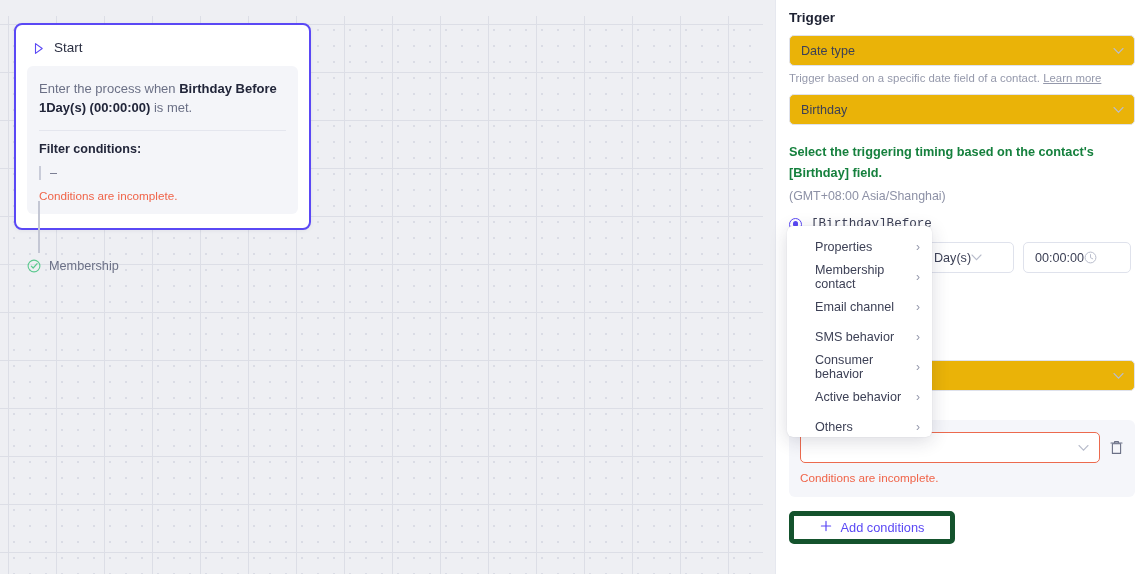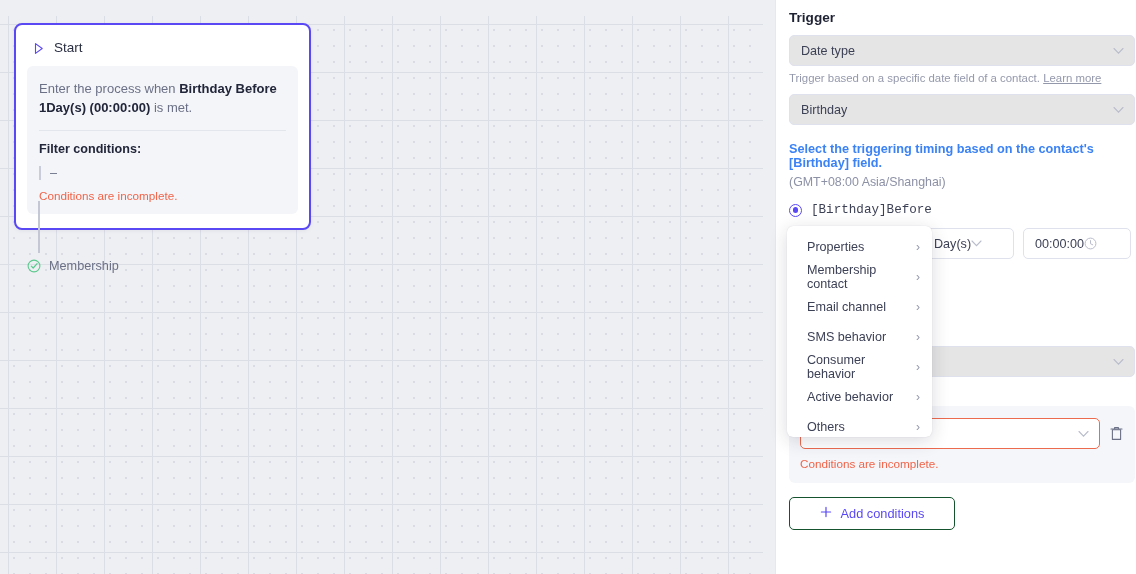--- a/index.html
+++ b/index.html
@@ -130,21 +130,21 @@
     font-size: 13.6px;
     font-weight: 700;
     color: #1e2233;
     margin: 10px 0 0 0;
   }
   .sel {
     position: relative;
     height: 31px;
     border: 1px solid #dfe2ec;
     border-radius: 5px;
-    background: #e5e5e5;
+    background: #eab308;
     display: flex;
     align-items: center;
     padding: 0 28px 0 11px;
     font-size: 12.6px;
     color: #3d4156;
     margin-top: 10px;
   }
   .sel .caret {
     position: absolute;
     right: 10px; top: 50%;
@@ -155,22 +155,22 @@
     font-size: 11.4px;
     color: #9498ab;
     margin-top: 6px;
   }
   .helper a {
     color: #9498ab;
   }
   .desc {
     font-size: 12.7px;
     font-weight: 700;
-    color: #3b82f6;
-    line-height: 14px;
+    color: #15803d;
+    line-height: 21px;
     margin-top: 17px;
   }
   .tz {
     font-size: 12.4px;
     color: #8d91a6;
     margin-top: 5px;
   }
 
   .radio-row {
     display: flex;
@@ -266,21 +266,21 @@
   .cond-select .caret { position: absolute; right: 10px; top: 50%; transform: translateY(-50%); }
   .trash { width: 15px; height: 17px; display: block; flex: 0 0 auto; }
   .cond-err {
     font-size: 11.7px;
     color: #f06449;
     margin-top: 8px;
   }
   .add-btn {
     margin-top: 14px;
     width: 166px; height: 33px;
-    border: 1px solid #14532d;
+    border: 5px solid #14532d;
     border-radius: 5px;
     background: #fff;
     color: #5a48f5;
     font-size: 12.8px;
     font-family: "Liberation Sans", sans-serif;
     display: flex;
     align-items: center;
     justify-content: center;
     gap: 9px;
     cursor: pointer;
@@ -290,21 +290,21 @@
   #dropdown {
     position: absolute;
     left: 787px; top: 226px;
     width: 145px;
     height: 211px;
     background: #fff;
     border-radius: 6px;
     box-shadow: 0 4px 18px rgba(30,34,60,0.16), 0 0 1px rgba(30,34,60,0.2);
     overflow: hidden;
     z-index: 40;
-    padding: 6px 0 0 8px;
+    padding: 6px 0 0 16px;
   }
   .dd-item {
     height: 30px;
     display: flex;
     align-items: center;
     justify-content: space-between;
     padding: 0 12px 0 12px;
     font-size: 12.6px;
     color: #3d4156;
     cursor: pointer;

